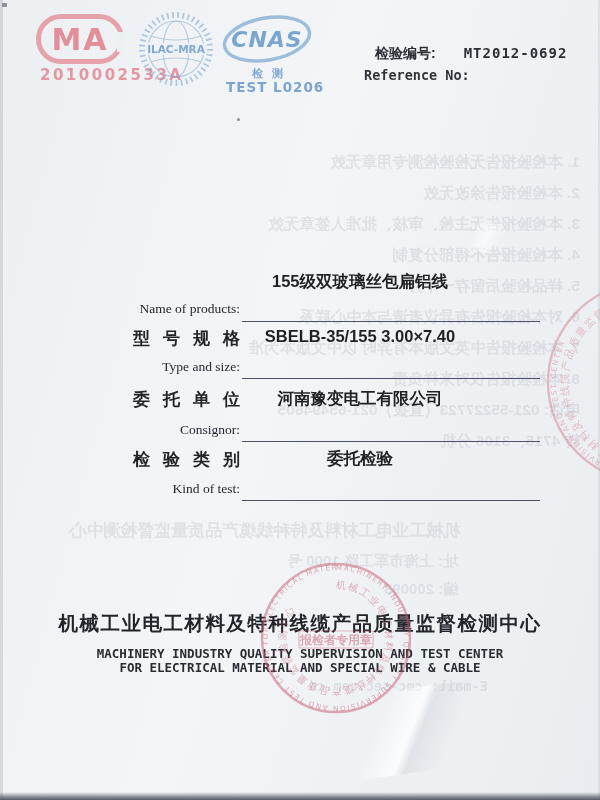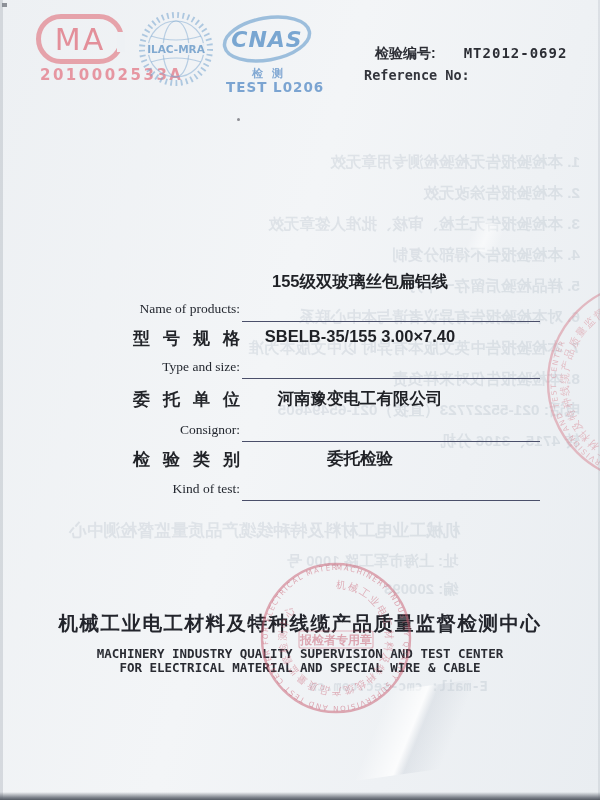--- a/index.html
+++ b/index.html
@@ -13,21 +13,21 @@
   }
   *{margin:0;padding:0;box-sizing:border-box;}
   body{width:600px;height:800px;font-family:"Liberation Sans",sans-serif;}
   .page{position:relative;width:600px;height:800px;overflow:hidden;color:var(--ink);
         background:linear-gradient(105deg,#edf0f3 0%,#f3f5f7 45%,#e9edf1 100%);}
   .abs{position:absolute;}
 
   
   .cma-box{left:36px;top:14px;width:88px;height:50px;border:5px solid rgba(226,132,142,.72);
            border-radius:26px;display:flex;align-items:center;justify-content:center;}
-  .cma-box .ltr{font-weight:normal;font-size:30px;letter-spacing:2px;color:rgba(224,126,138,.85);
+  .cma-box .ltr{font-weight:bold;font-size:30px;letter-spacing:2px;color:rgba(224,126,138,.85);
                 font-family:"DejaVu Sans",sans-serif;}
   .cma-gap{right:-6px;top:13px;width:8px;height:20px;background:var(--paper);}
   .cma-num{left:40px;top:66px;font-weight:bold;font-size:15px;letter-spacing:2.5px;
            color:rgba(228,140,152,.9);font-family:"DejaVu Sans",sans-serif;}
   .cnas-cn{left:252px;top:66px;color:rgba(110,155,205,.85);font-weight:bold;font-size:11px;letter-spacing:9px;}
   .cnas-code{left:226px;top:79px;color:rgba(110,155,205,.9);font-weight:bold;font-size:13.5px;letter-spacing:1px;
              font-family:"DejaVu Sans",sans-serif;}
 
   
   .report-no{left:375px;top:45px;display:flex;gap:28px;align-items:baseline;}

